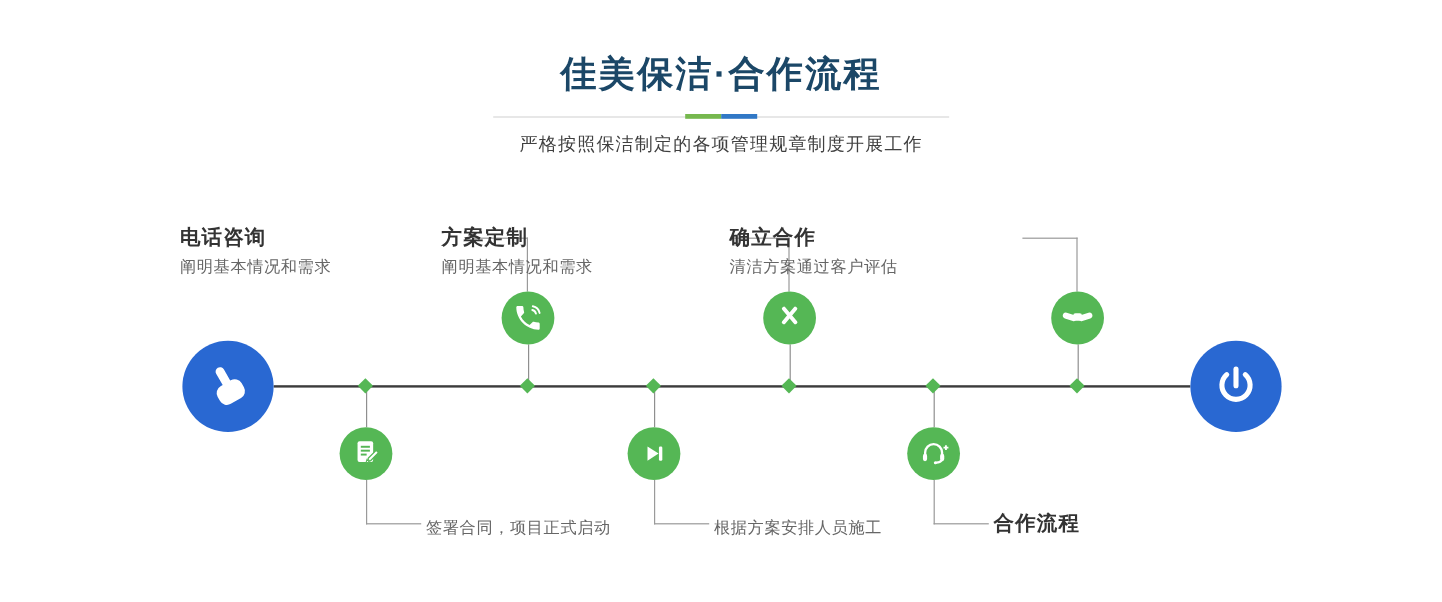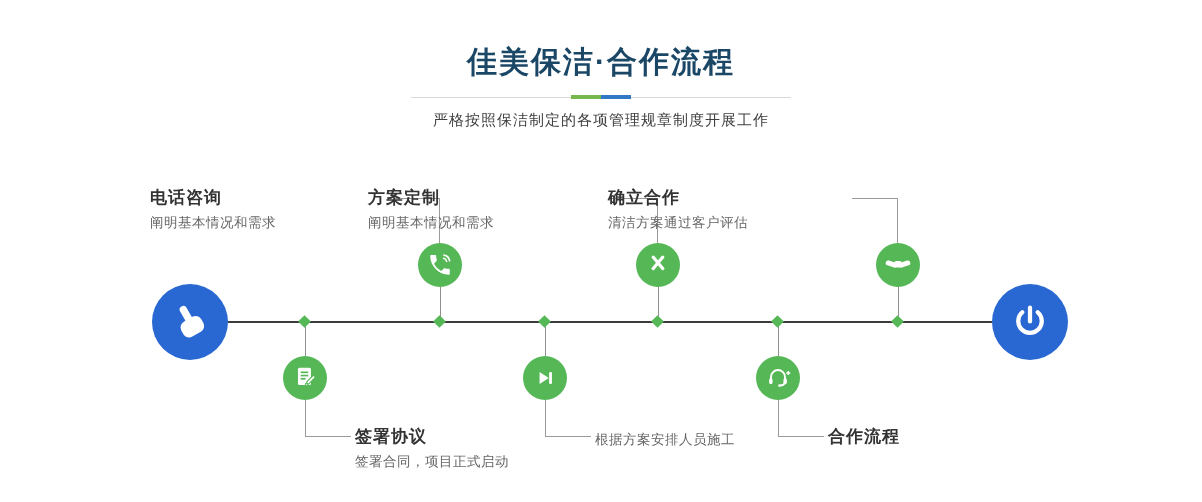--- a/index.html
+++ b/index.html
@@ -149,21 +149,20 @@
           <g transform="rotate(45 16.5 14.5)">
             <rect x="15.3" y="8.5" width="2.6" height="9.5" rx="1" fill="#ffffff" stroke="#55b755" stroke-width="1"></rect>
             <polygon points="15.3,18.6 16.6,21 17.9,18.6" fill="#ffffff" stroke="#55b755" stroke-width="0.8"></polygon>
           </g>
         </svg>
       </span>
     </div>
     <div class="stub" style="left:305px; top:323px; height:33px;"></div>
     <div class="conn-bottom" style="left:305px;"></div>
     <div class="label-bottom" style="left:355px;">
-      <div class="step-title">签署协议</div>
       <div class="step-desc">签署合同，项目正式启动</div>
     </div>
   </div>
 
   <div>
     <div class="node" style="left:523px; top:356px;">
       <span>
         <svg width="26" height="26" viewBox="0 0 24 24">
           <g fill="#ffffff">
             <polygon points="7,6.5 15.5,12 7,17.5"></polygon>

